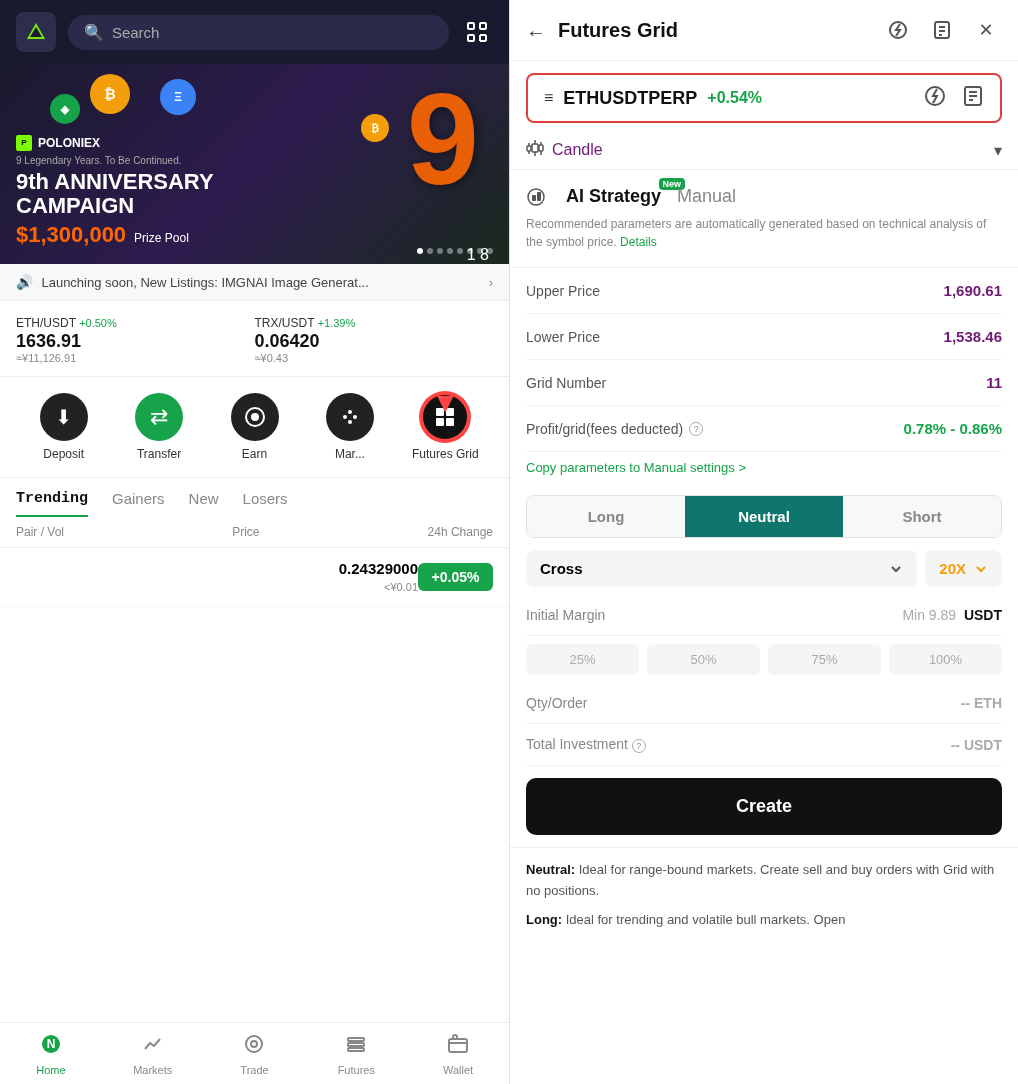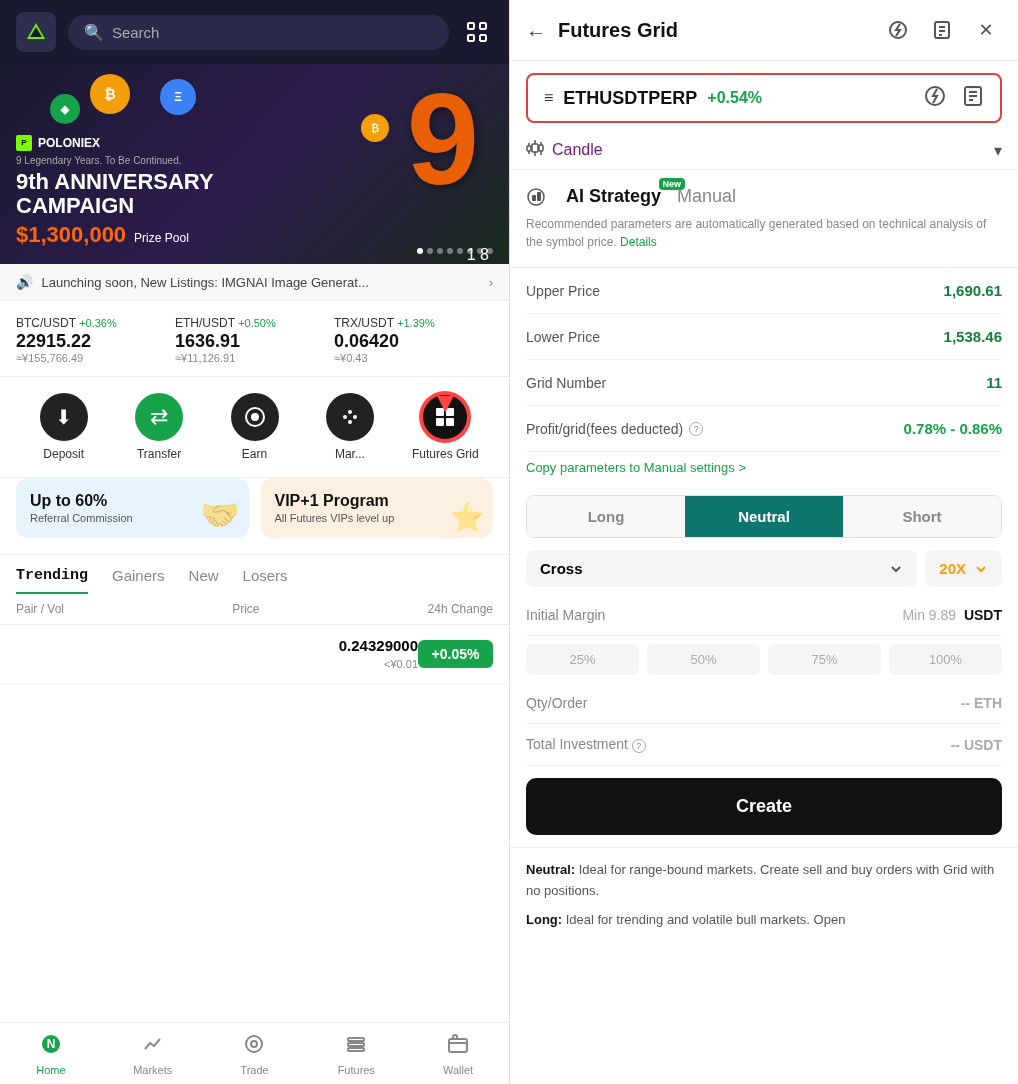--- a/index.html
+++ b/index.html
@@ -464,21 +464,21 @@
     .param-label {
       font-size: 14px;
       color: #555;
       display: flex;
       align-items: center;
       gap: 6px;
     }
     .param-value {
       font-size: 15px;
       font-weight: 600;
-      color: #15803d;
+      color: #701a75;
     }
     .param-value.green { color: #16a34a; }
     .copy-params {
       color: #16a34a;
       font-size: 13px;
       display: flex;
       align-items: center;
       gap: 4px;
       padding: 8px 0;
       cursor: pointer;
@@ -696,28 +696,20 @@
     <div class="announcement-left">
       <span style="color:#888;font-size:14px;">🔊</span>
       <span style="font-size:13px;color:#444;">Launching soon, New Listings:  IMGNAI Image Generat...</span>
     </div>
     <span style="color:#888;">›</span>
   </div>
 
   <div class="prices">
     <div class="price-item">
       <div>
-        <span class="price-pair">BTC/USDT </span>
-        <span class="price-change-pos">+0.36%</span>
-      </div>
-      <div class="price-value">22915.22</div>
-      <div class="price-yen">≈¥155,766.49</div>
-    </div>
-    <div class="price-item">
-      <div>
         <span class="price-pair">ETH/USDT </span>
         <span class="price-change-pos">+0.50%</span>
       </div>
       <div class="price-value">1636.91</div>
       <div class="price-yen">≈¥11,126.91</div>
     </div>
     <div class="price-item">
       <div>
         <span class="price-pair">TRX/USDT </span>
         <span class="price-change-pos">+1.39%</span>
@@ -763,32 +755,20 @@
           <rect x="4" y="4" width="8" height="8" rx="1" fill="white"></rect>
           <rect x="14" y="4" width="8" height="8" rx="1" fill="white"></rect>
           <rect x="4" y="14" width="8" height="8" rx="1" fill="white"></rect>
           <rect x="14" y="14" width="8" height="8" rx="1" fill="white"></rect>
         </svg>
       </div>
       <span class="action-label">Futures Grid</span>
     </div>
   </div>
 
-  <div class="promo-cards">
-    <div class="promo-card" style="background:#e8f4fd;">
-      <div class="promo-card-title">Up to 60%</div>
-      <div class="promo-card-sub">Referral Commission</div>
-      <div style="position:absolute;right:8px;bottom:4px;font-size:32px;opacity:0.5;">🤝</div>
-    </div>
-    <div class="promo-card" style="background:#fdf0e0;">
-      <div class="promo-card-title">VIP+1 Program</div>
-      <div class="promo-card-sub">All Futures VIPs level up</div>
-      <div style="position:absolute;right:8px;bottom:4px;font-size:28px;opacity:0.5;">⭐</div>
-    </div>
-  </div>
 
   <div class="tabs-row">
     <div class="tab active">Trending</div>
     <div class="tab">Gainers</div>
     <div class="tab">New</div>
     <div class="tab">Losers</div>
   </div>
 
   <div class="table-header">
     <span>Pair / Vol</span>

